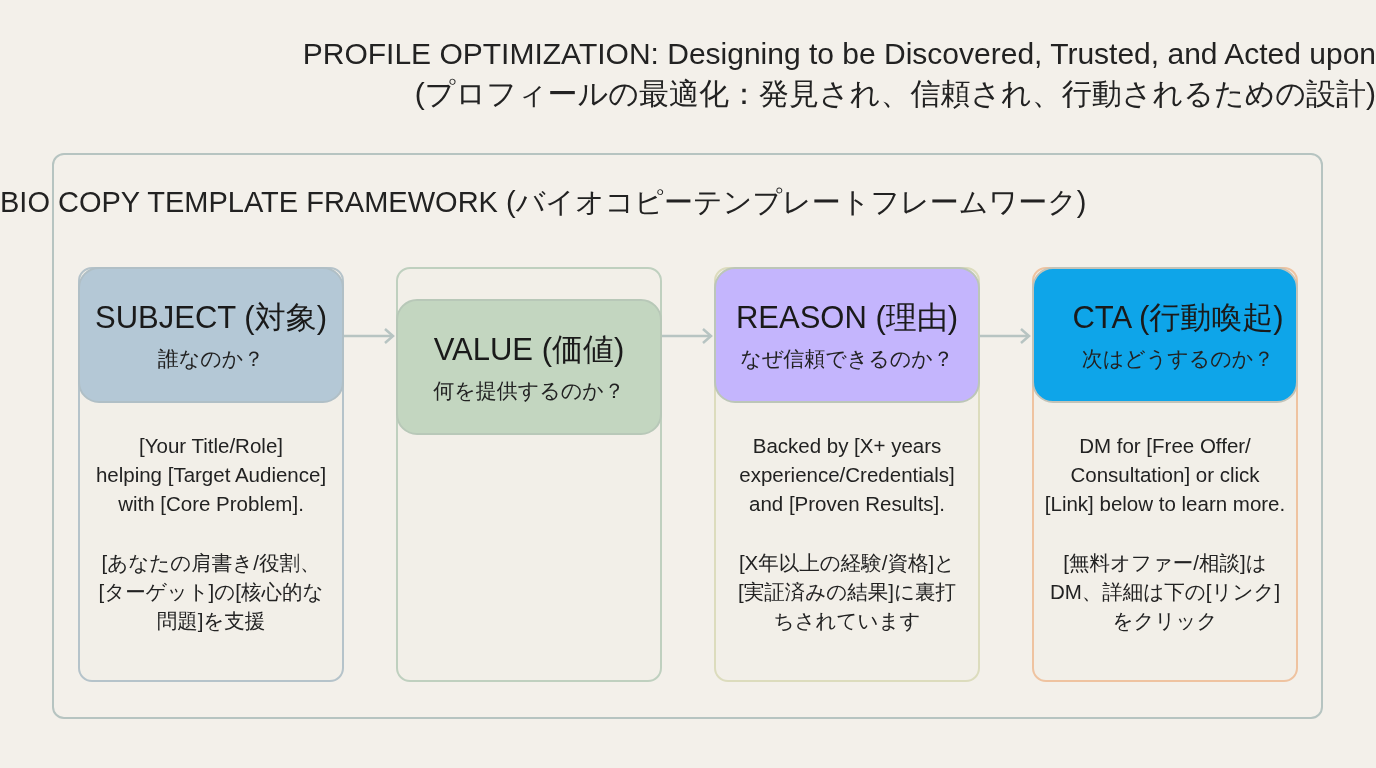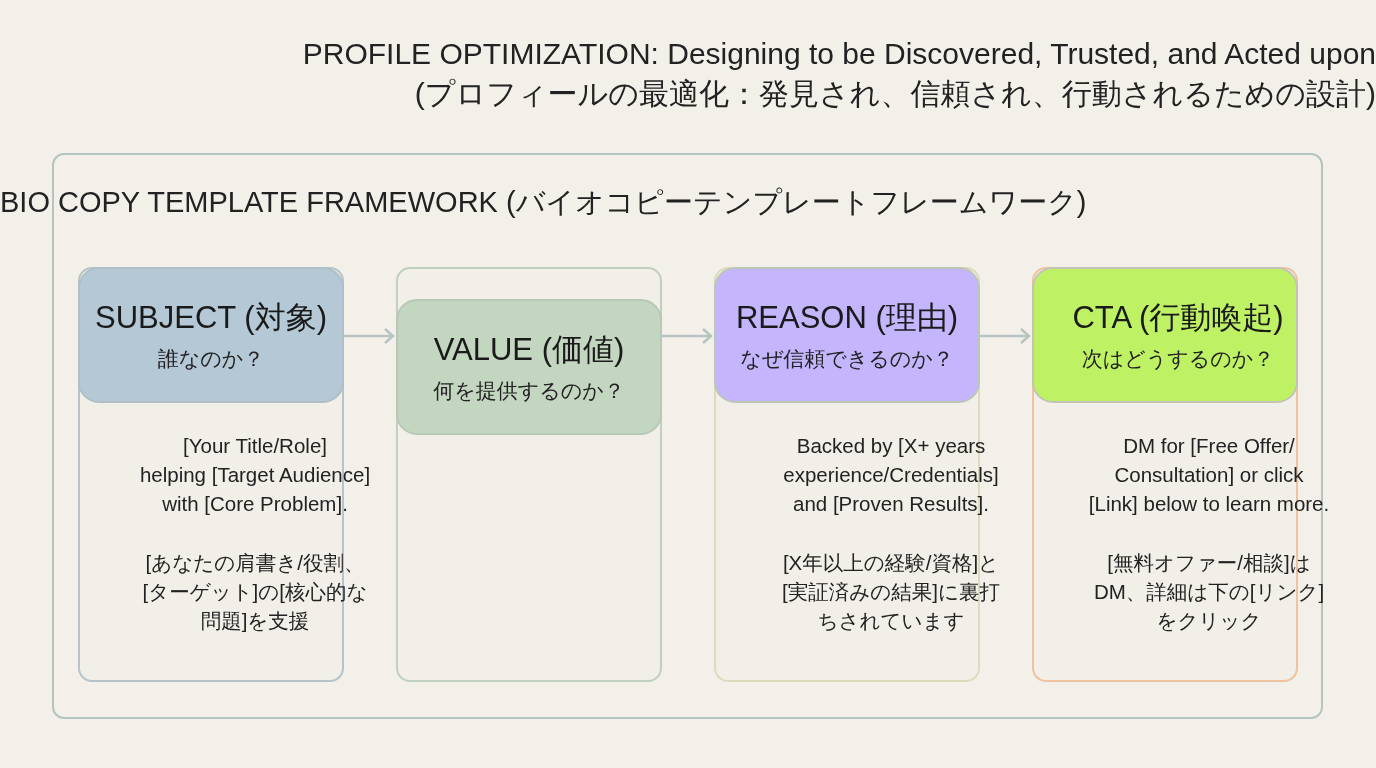--- a/index.html
+++ b/index.html
@@ -34,21 +34,21 @@
   }
   .card .head {
     position: absolute; left: 0; top: 0; width: 100%; height: 136px;
     border: 2.5px solid; border-radius: 21px; box-sizing: border-box;
     text-align: center;
   }
   .head .h-title { display: block; font-size: 31px; margin-top: 30px; line-height: 38px; color: #1a1a1a; }
   .head .h-q { display: block; font-size: 21px; margin-top: 8px; color: #222; }
   .content {
     position: absolute; left: 0; top: 164px; width: 100%;
-    text-align: center; font-size: 20.5px; line-height: 29px; color: #222; margin-left: 44px;
+    text-align: center; font-size: 20.5px; line-height: 29px; color: #222;
   }
   .content .jp { display: block; margin-top: 30px; }
   .content .en { display: block; }
   .arrow {
     position: absolute; top: 328px; width: 52px; height: 16px;
   }
 </style>
 </head>
 <body>
 
@@ -110,21 +110,21 @@
   </div>
 </div>
 
 <svg class="arrow" style="left:980px;" viewBox="0 0 52 16">
   <line x1="0" y1="8" x2="49" y2="8" stroke="#b7c4c2" stroke-width="2.5"></line>
   <polyline points="41,1 49,8 41,15" fill="none" stroke="#b7c4c2" stroke-width="2.5"></polyline>
 </svg>
 
 <div class="card" style="left:1032px;">
   <div class="body" style="border-color:#efc3a0;"></div>
-  <div class="head" style="background:#bef264;border-color:#c3c3b8;padding-left:26px;">
+  <div class="head" style="background:#0ea5e9;border-color:#c3c3b8;padding-left:26px;">
     <span class="h-title">CTA (行動喚起)</span>
     <span class="h-q">次はどうするのか？</span>
   </div>
   <div class="content" style="left:-4px;width:274px;">
     <span class="en" style="white-space:pre-line;">DM for [Free Offer/
 Consultation] or click
 [Link] below to learn more.</span>
     <span class="jp" style="white-space:pre-line;">[無料オファー/相談]は
 DM、詳細は下の[リンク]
 をクリック</span>

